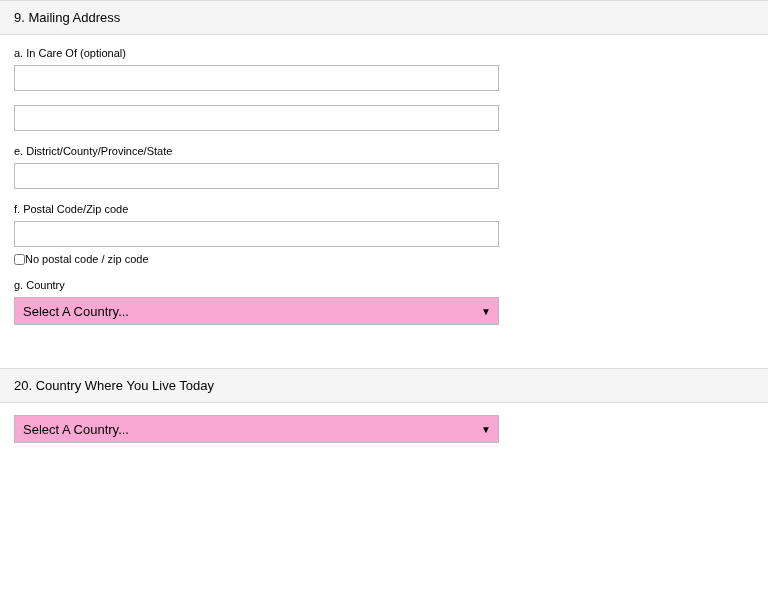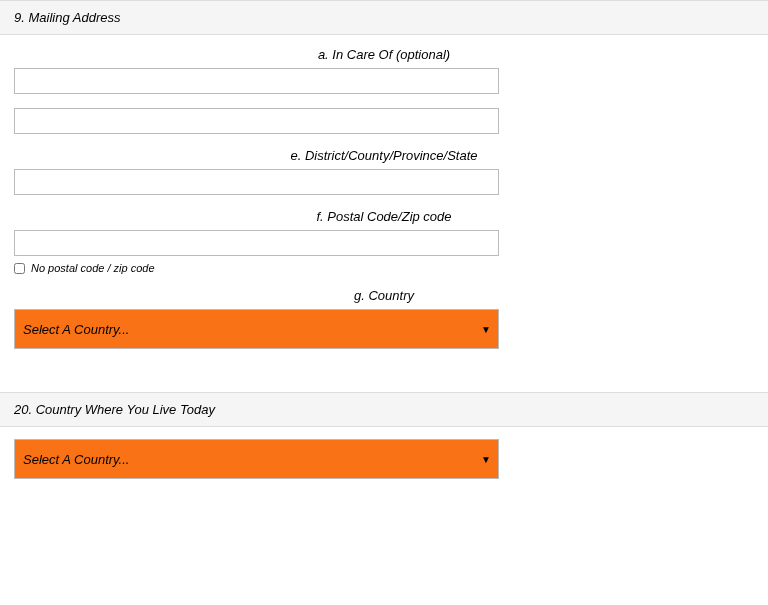--- a/index.html
+++ b/index.html
@@ -1,19 +1,18 @@
 <!DOCTYPE html>
 <html><head>
   <meta charset="utf-8">
   <style>
     * {
       box-sizing: border-box;
       margin: 0;
       padding: 0;
-      font-style: italic;
     }
     body {
       font-family: Arial, sans-serif;
       font-size: 13px;
       color: #000;
       background: #fff;
       width: 768px;
     }
     .section-header {
       background: #f5f5f5;
@@ -22,64 +21,62 @@
       padding: 9px 14px;
       font-size: 13px;
     }
     .form-body {
       padding: 12px 14px 18px 14px;
     }
     .field-group {
       margin-bottom: 14px;
     }
     .field-label {
-      font-size: 13px;
+      font-size: 11px;
       margin-bottom: 6px;
       display: block;
-      text-align: center;
     }
     .text-input {
       width: 485px;
       height: 26px;
       border: 1px solid #bbb;
       padding: 4px 6px;
       font-size: 13px;
       font-family: inherit;
     }
     .select-wrapper {
       position: relative;
       width: 485px;
     }
     .select-input {
       width: 100%;
-      height: 40px;
+      height: 28px;
       border: 1px solid #bbb;
       padding: 4px 8px;
       font-size: 13px;
       font-family: inherit;
       appearance: none;
       -webkit-appearance: none;
       -moz-appearance: none;
-      background: #f97316;
+      background: #f9a8d4;
       cursor: pointer;
     }
     .select-arrow {
       position: absolute;
       right: 8px;
       top: 50%;
       transform: translateY(-50%);
       pointer-events: none;
       font-size: 10px;
       color: #000;
     }
     .checkbox-row {
       margin-top: 6px;
       display: flex;
       align-items: center;
-      gap: 6px;
     }
     .checkbox-input {
       width: 11px;
       height: 11px;
     }
     .checkbox-label {
       font-size: 11px;
     }
     .section-gap {
       height: 16px;

